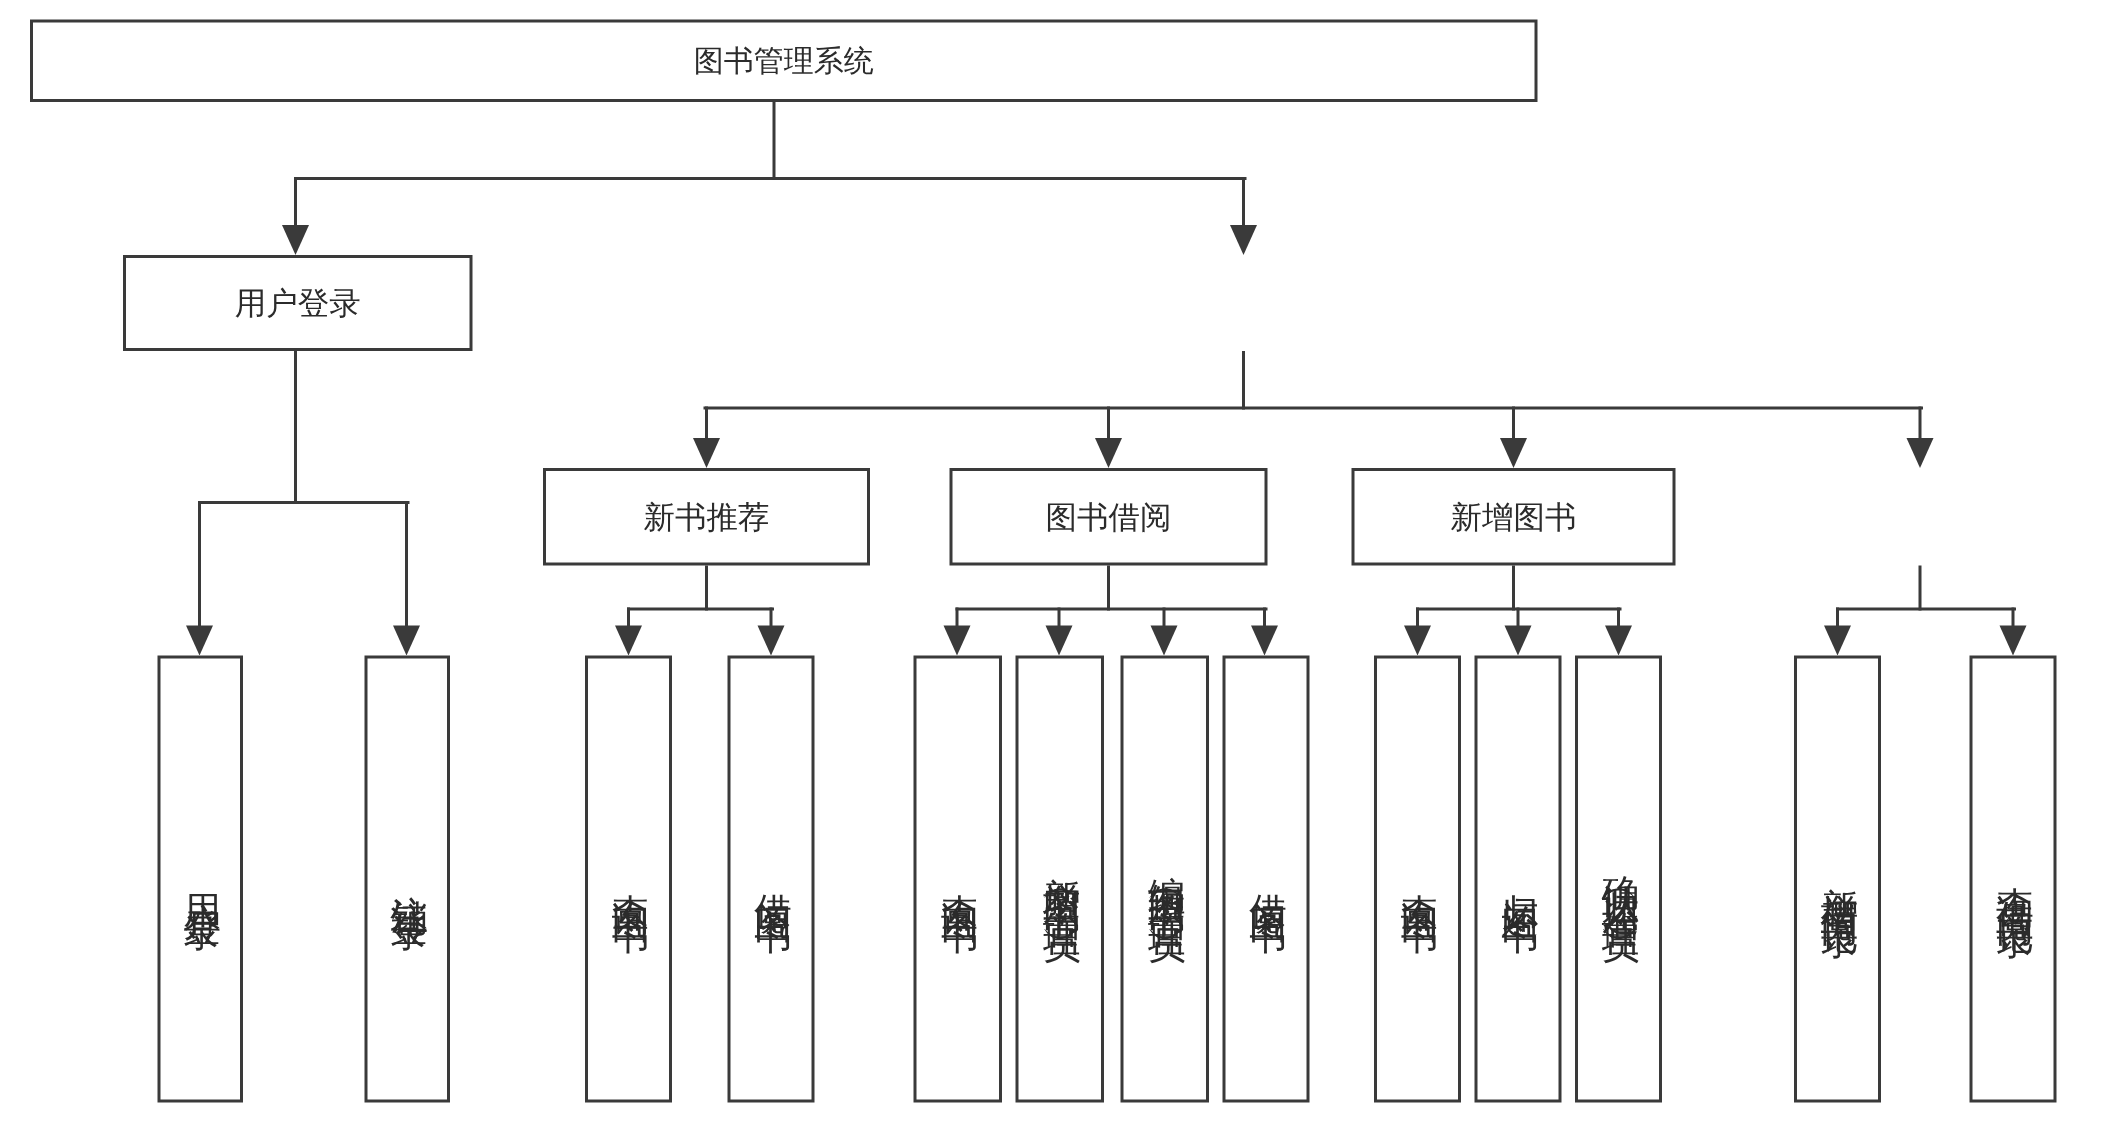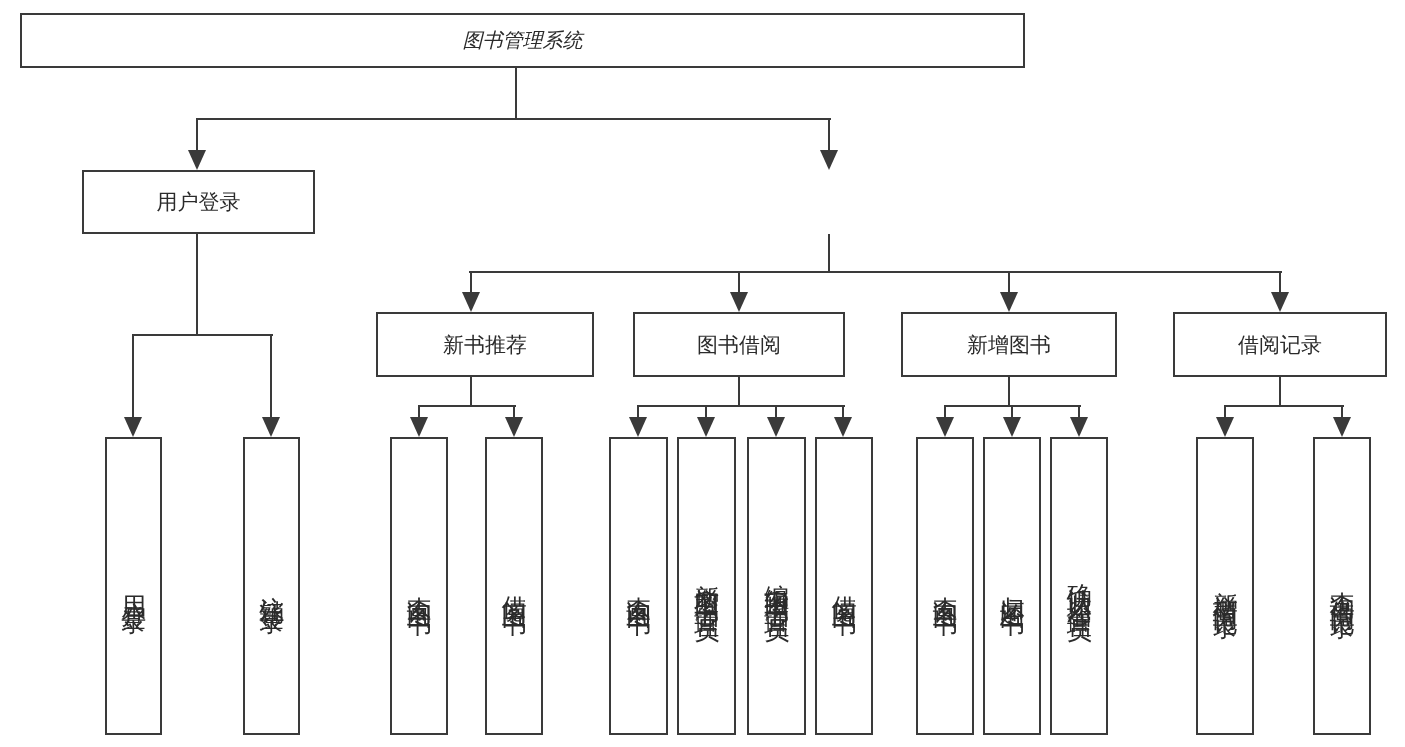--- a/index.html
+++ b/index.html
@@ -57,21 +57,21 @@
     font-size: 19px;
     color: var(--watermark);
     white-space: nowrap;
   }
 </style>
 </head>
 <body>
 
 <div class="canvas">
 
-  <div class="box hbox root" style="left:20px; top:13px; width:1005px; height:55px;font-style:italic;">
+  <div class="box hbox root" style="left:20px; top:13px; width:1005px; height:55px;">
     <span>图书管理系统</span>
   </div>
 
   <div class="line" style="left:515px; top:68px; width:2px; height:52px;"></div>
   <div class="line" style="left:196px; top:118px; width:635px; height:2px;"></div>
   <div class="line" style="left:196px; top:118px; width:2px; height:36px;"></div>
   <div class="line" style="left:828px; top:118px; width:2px; height:36px;"></div>
   <div class="arrow" style="left:188px; top:150px;"></div>
   <div class="arrow" style="left:820px; top:150px;"></div>
 
@@ -90,31 +90,28 @@
   <div class="line" style="left:469px; top:271px; width:813px; height:2px;"></div>
   <div class="line" style="left:470px; top:271px; width:2px; height:25px;"></div>
   <div class="line" style="left:738px; top:271px; width:2px; height:25px;"></div>
   <div class="line" style="left:1008px; top:271px; width:2px; height:25px;"></div>
   <div class="line" style="left:1279px; top:271px; width:2px; height:25px;"></div>
   <div class="arrow" style="left:462px; top:292px;"></div>
   <div class="arrow" style="left:730px; top:292px;"></div>
   <div class="arrow" style="left:1000px; top:292px;"></div>
   <div class="arrow" style="left:1271px; top:292px;"></div>
 
-  <div class="box hbox" style="left:376px; top:312px; width:218px; height:65px;">
+  <div class="box hbox" style="left:362px; top:312px; width:218px; height:65px;">
     <span>新书推荐</span>
   </div>
   <div class="box hbox" style="left:633px; top:312px; width:212px; height:65px;">
     <span>图书借阅</span>
   </div>
   <div class="box hbox" style="left:901px; top:312px; width:216px; height:65px;">
     <span>新增图书</span>
-  </div>
-  <div class="box hbox" style="left:1173px; top:312px; width:214px; height:65px;">
-    <span>借阅记录</span>
   </div>
 
   <div class="line" style="left:470px; top:377px; width:2px; height:30px;"></div>
   <div class="line" style="left:418px; top:405px; width:98px; height:2px;"></div>
   <div class="line" style="left:418px; top:405px; width:2px; height:14px;"></div>
   <div class="line" style="left:513px; top:405px; width:2px; height:14px;"></div>
   <div class="arrow" style="left:410px; top:417px;"></div>
   <div class="arrow" style="left:505px; top:417px;"></div>
 
   <div class="line" style="left:738px; top:377px; width:2px; height:30px;"></div>

